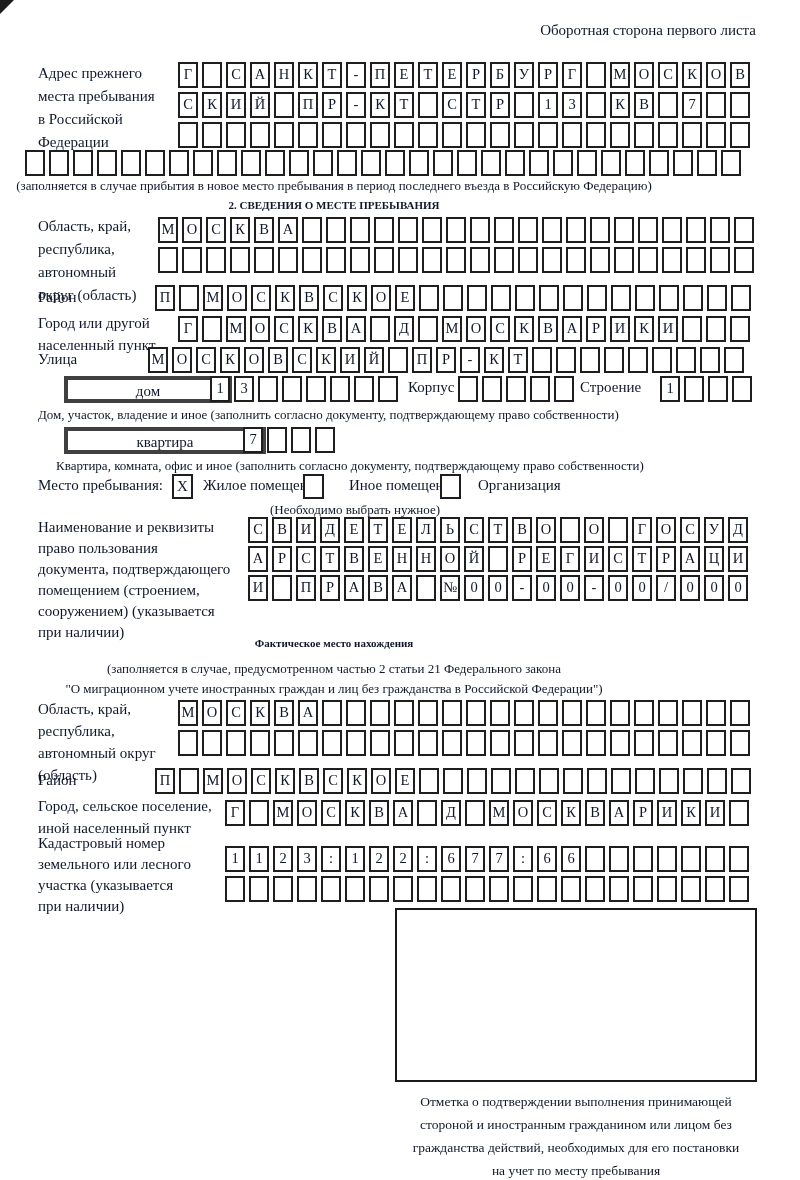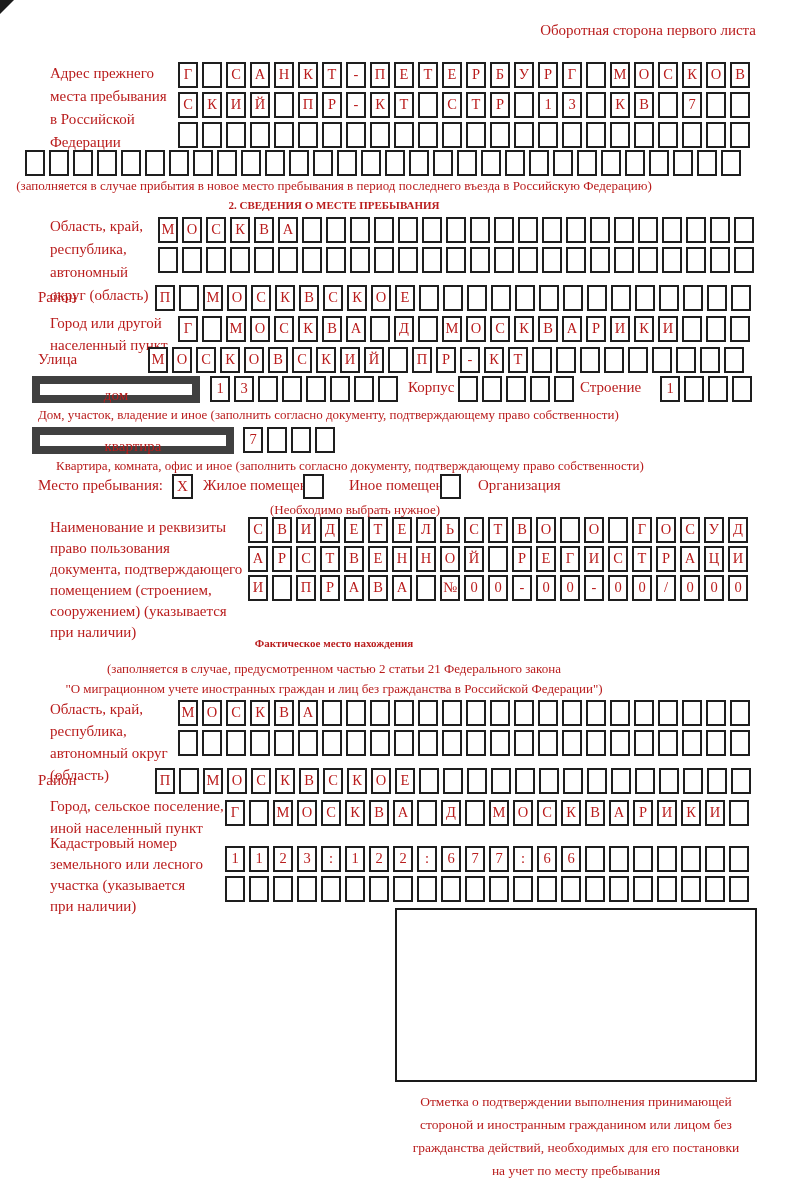--- a/index.html
+++ b/index.html
@@ -1,33 +1,33 @@
 <!DOCTYPE html>
 <html><head>
 <meta charset="utf-8">
 <style>
   html,body{margin:0;padding:0;background:#ffffff;}
   .sheet{
     position:relative;width:800px;height:1180px;background:#ffffff;
-    font-family:"Liberation Serif","DejaVu Serif",serif;color:#b91c1c;overflow:hidden;
+    font-family:"Liberation Serif","DejaVu Serif",serif;color:#0f172a;overflow:hidden;
   }
   .corner{position:absolute;left:0;top:0;width:0;height:0;
     border-top:14px solid #1c1c1c;border-right:14px solid transparent;}
   .side-note{position:absolute;top:22px;left:0;width:756px;text-align:right;font-size:15px;}
-  .label{position:absolute;font-size:15px;margin-left:12px;}
+  .label{position:absolute;font-size:15px;}
   .lh23 .tline{line-height:23px;}
   .lh22 .tline{line-height:22px;}
   .lh21 .tline{line-height:21px;}
   .oneline{position:absolute;font-size:15px;}
   .cells{position:absolute;white-space:nowrap;height:27px;}
   .cell{display:inline-block;width:20px;height:26px;margin-right:4px;
     border:2px solid #1e1e1e;box-sizing:border-box;text-align:center;
     font-size:14.5px;line-height:21px;background:#fff;vertical-align:top;}
-  .wide-box{position:absolute;height:27px;border:8px solid #404040;box-sizing:border-box;
-    text-align:center;font-size:15px;line-height:23px;background:#fff;}
+  .wide-box{position:absolute;height:27px;border:4px solid #404040;box-sizing:border-box;
+    text-align:center;font-size:15px;line-height:23px;background:#fff;margin-left:32px;}
   .caption{position:absolute;font-size:13px;}
   .center{position:absolute;left:0;width:668px;text-align:center;}
   .title-main{font-weight:bold;font-size:11px;}
   .checkbox{position:absolute;width:21px;height:25px;border:2px solid #1e1e1e;
     box-sizing:border-box;text-align:center;font-size:15px;line-height:20px;background:#fff;}
   .opt-label{position:absolute;font-size:15px;}
   .stamp-box{position:absolute;left:395px;top:908px;width:362px;height:174px;
     border:2px solid #1a1a1a;background:#fff;box-sizing:border-box;}
   .stamp-caption{position:absolute;left:385px;top:1090px;width:382px;text-align:center;
     font-size:13.5px;}

